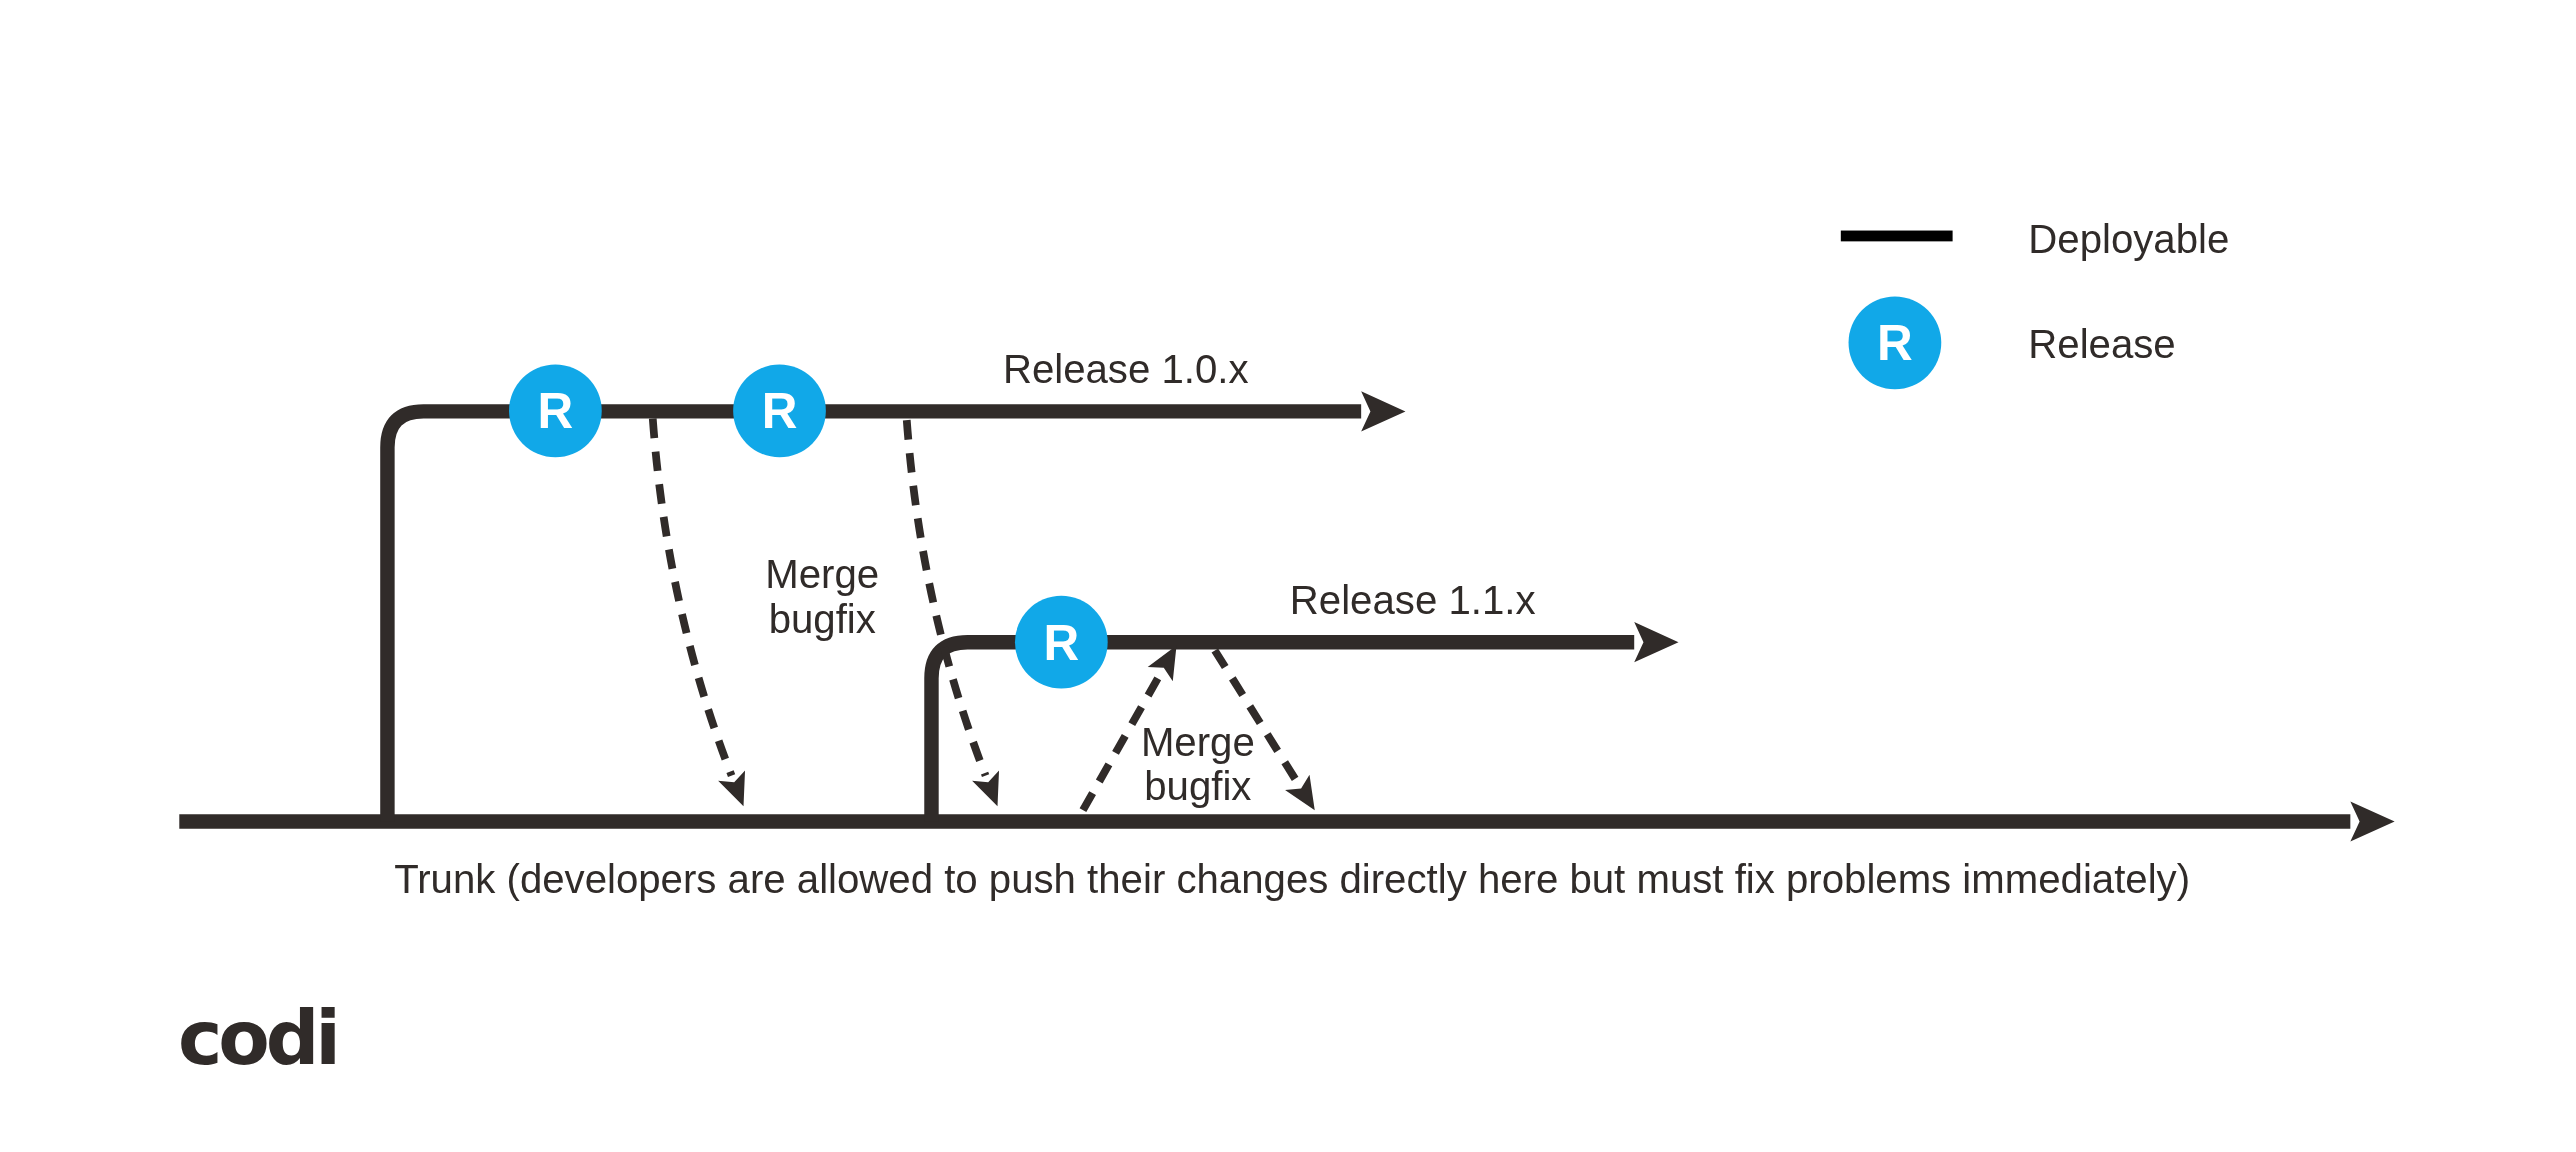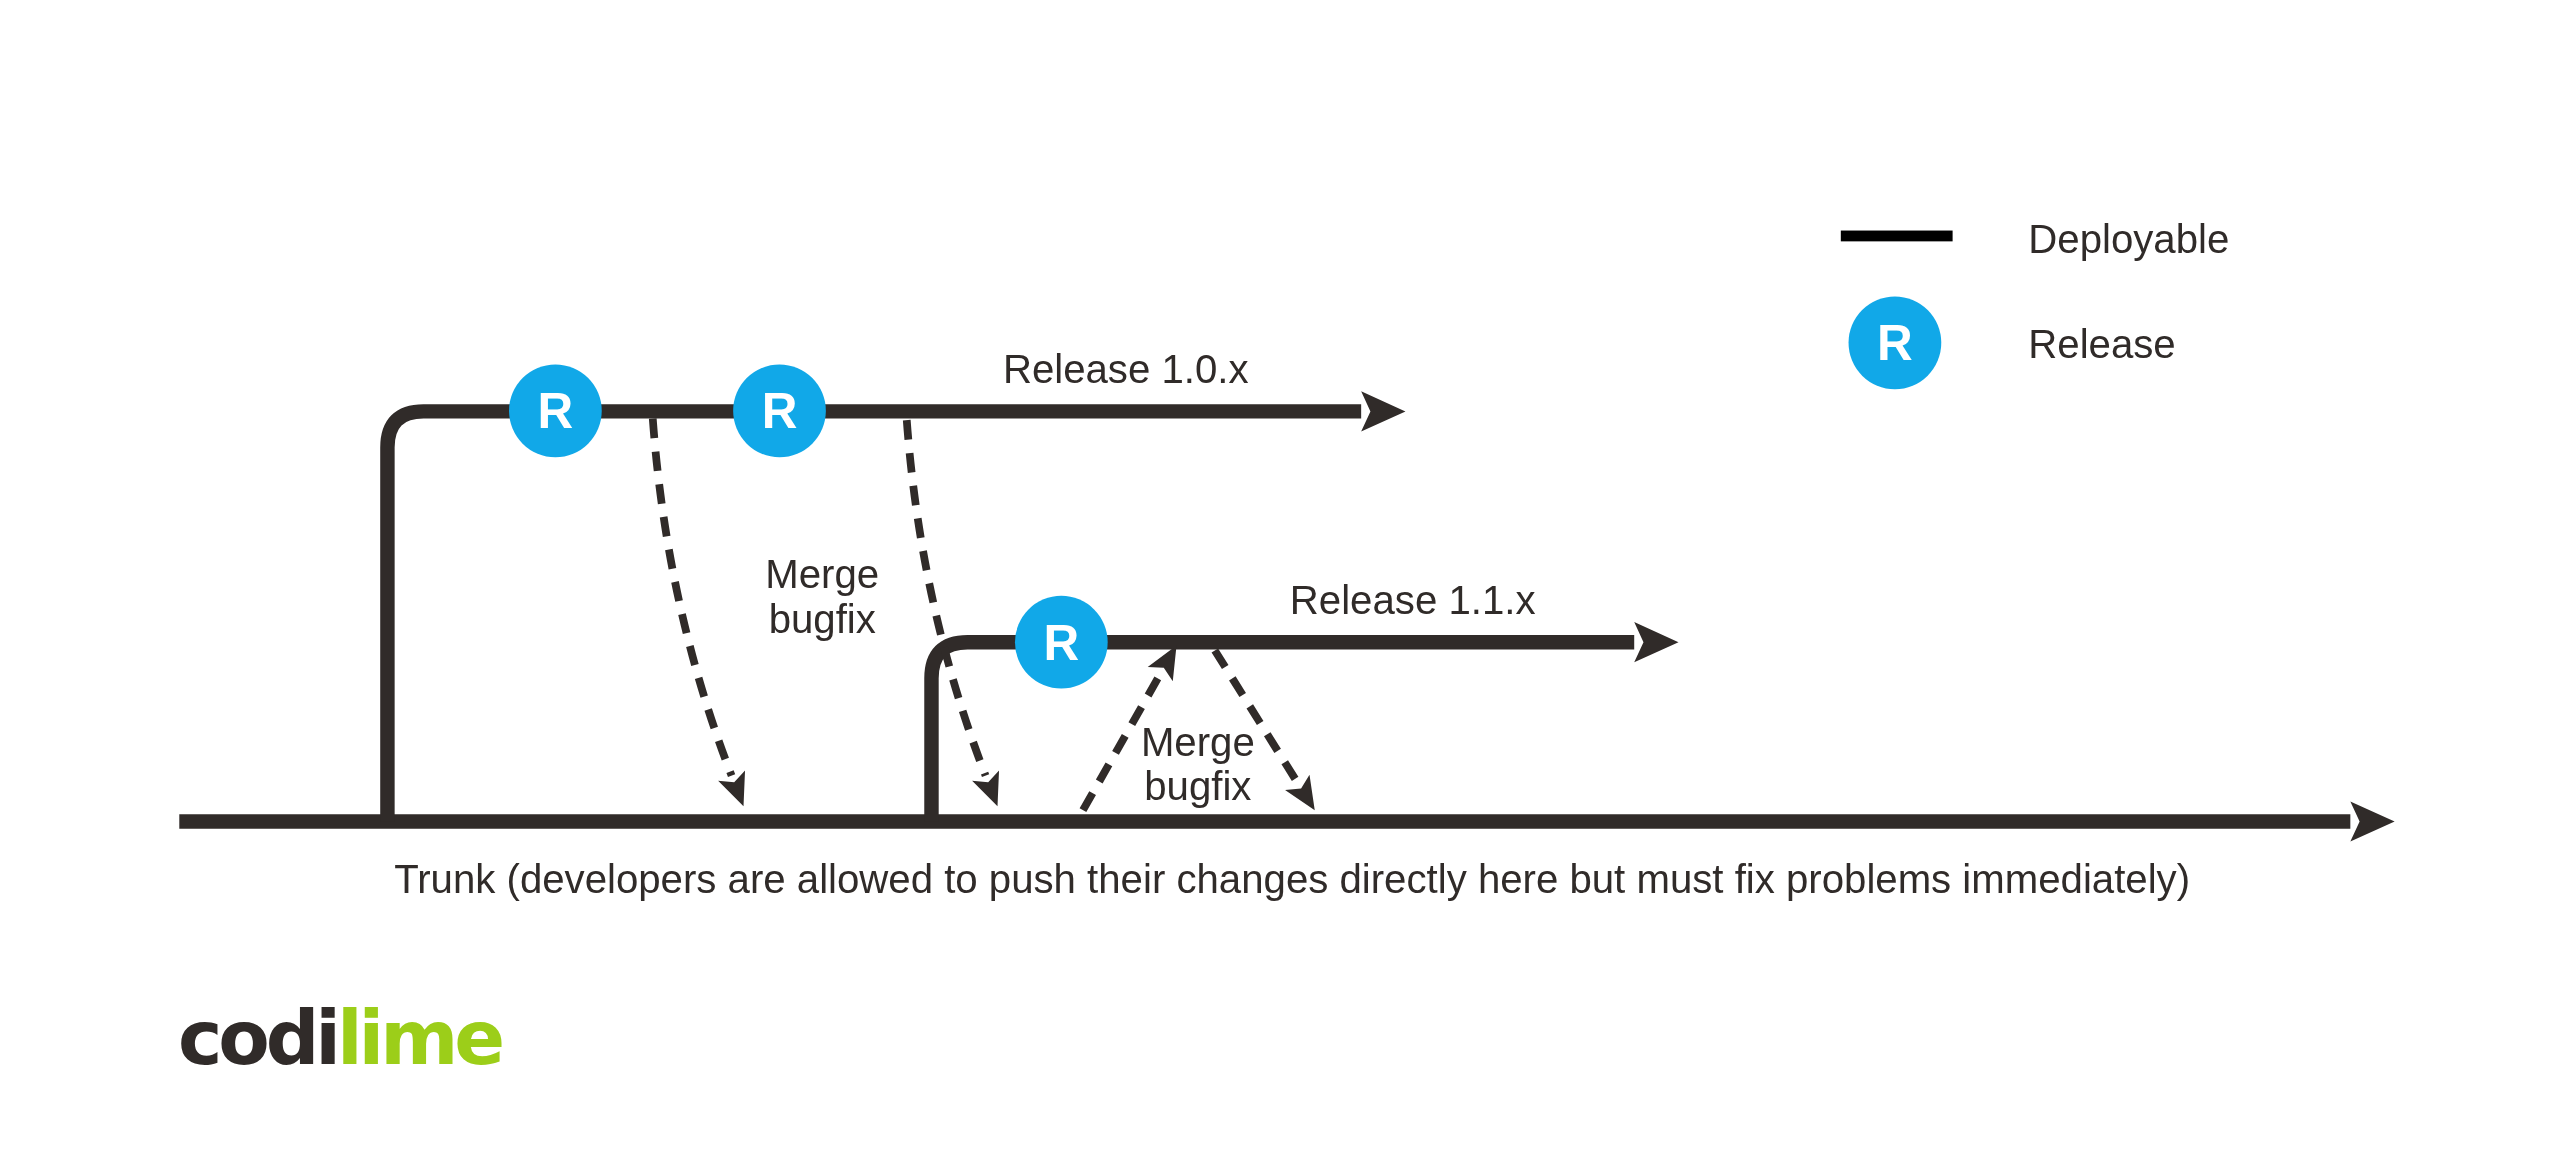--- a/index.html
+++ b/index.html
@@ -108,17 +108,16 @@
       <g>
         <circle cx="3678" cy="665" r="90" fill="#11a8e8"></circle>
         <text class="badge-letter" x="3678" y="699" text-anchor="middle">R</text>
       </g>
       <text class="diagram-label" x="3937" y="695" text-anchor="start">Release</text>
     </g>
   </svg>
 
   <div class="logo">
     <span class="codi">codi</span>
-      <span class="lime">lime</span>
   </div>
 
 </div>
 
 
 </body></html>

